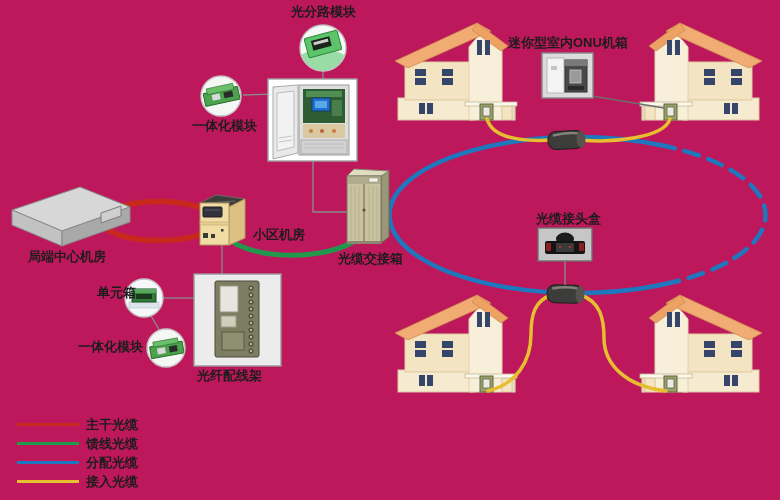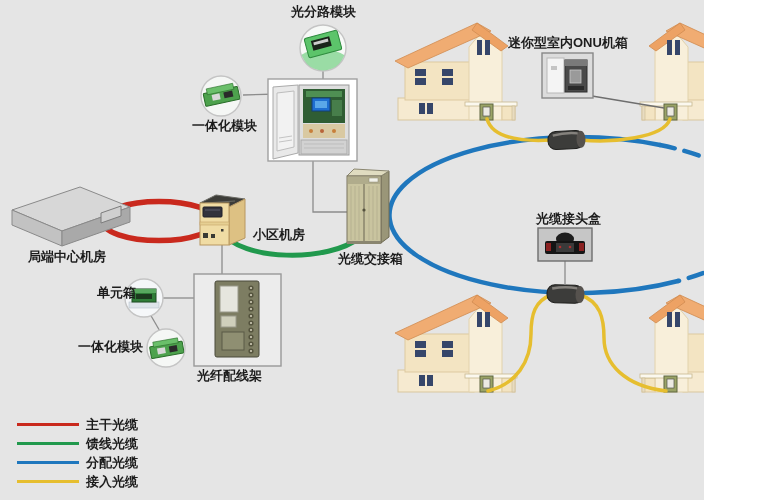--- a/index.html
+++ b/index.html
@@ -1,16 +1,16 @@
 <!DOCTYPE html>
 <html><head>
 <meta charset="utf-8">
 <style>
   html,body{margin:0;padding:0;background:#ffffff;}
-  .stage{position:relative;width:704px;height:500px;background:#e5e5e5;overflow:hidden;
+  .stage{position:relative;width:780px;height:500px;background:#be185d;overflow:hidden;
          font-family:"Liberation Sans","DejaVu Sans",sans-serif;}
   svg text{font-family:"Liberation Sans","DejaVu Sans",sans-serif;
            font-size:13px;font-weight:bold;fill:#1c1c1c;}
   svg text.lbl-long{font-size:13px;}
 </style>
 </head>
 <body>
 
 <div class="stage">
 <svg width="780" height="500" viewBox="0 0 780 500">

